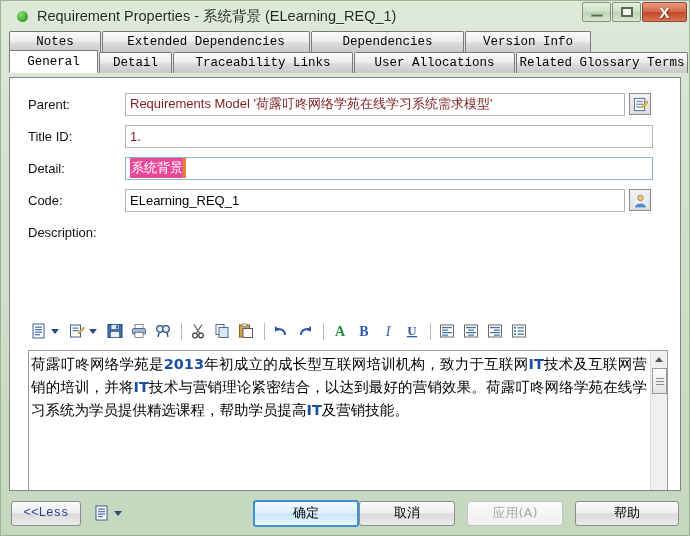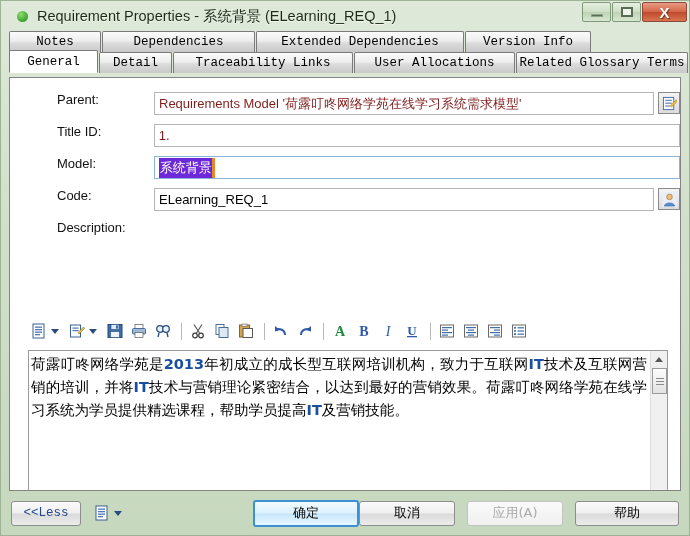--- a/index.html
+++ b/index.html
@@ -98,40 +98,40 @@
     background: #ffffff;
     border: 1px solid #848484;
     border-top: 1px solid #848484;
     position: relative;
     overflow: hidden;
   }
 
   .field-row {
     position: absolute; left: 0; right: 0;
     height: 24px;
-    display: flex; align-items: flex-start; margin-left: 29px;
+    display: flex; align-items: center;
   }
   .field-label {
     width: 115px; padding-left: 18px;
     font-size: 13px; color: #111;
     font-family: "Liberation Sans", sans-serif;
   }
   .txtbox {
     height: 23px;
     border: 1px solid #b5b5b5;
     background: #fff;
     display: flex; align-items: center;
     padding: 0 4px;
     font-size: 13px;
     overflow: hidden; white-space: nowrap;
   }
   .txtbox.disabled { color: #7f1d1d; background:#fff; }
   .txtbox.focused { border: 1px solid #8cb4d8; }
   .selected-text {
-    background: #6d28d9; color: #fff;
+    background: #ec4899; color: #fff;
     padding: 1px 0px 1px 1px;
     border-right: 3px solid #e08a2c;
   }
   .sidebtn {
     width: 22px; height: 22px;
     border: 1px solid #8a8a8a;
     background: linear-gradient(180deg,#f4f4f4,#dcdcdc);
     display:flex; align-items:center; justify-content:center;
     margin-left: 4px;
   }
@@ -234,25 +234,25 @@
         <span class="close-glyph">X</span>
       </div>
     </div>
   </div>
 
   <div id="tabarea">
     <div class="tabrow row1">
       <div class="tab" style="width:92px">
           <span>Notes</span>
         </div>
+      <div class="tab" style="width:208px">
+          <span>Extended Dependencies</span>
+        </div>
       <div class="tab" style="width:153px">
           <span>Dependencies</span>
-        </div>
-      <div class="tab" style="width:208px">
-          <span>Extended Dependencies</span>
         </div>
       <div class="tab" style="width:126px">
           <span>Version Info</span>
         </div>
     </div>
     <div class="tabrow row2">
       <div class="tab active" style="width:89px">
           <span>General</span>
         </div>
       <div class="tab" style="width:73px">
@@ -289,21 +289,21 @@
     </div>
 
     <div class="field-row" style="top:46px">
       <div class="field-label">Title ID:</div>
       <div class="txtbox disabled" style="width:528px">
         <span>1.</span>
       </div>
     </div>
 
     <div class="field-row" style="top:78px">
-      <div class="field-label">Model:</div>
+      <div class="field-label">Detail:</div>
       <div class="txtbox focused" style="width:528px">
         <span class="selected-text">系统背景</span>
       </div>
     </div>
 
     <div class="field-row" style="top:110px">
       <div class="field-label">Code:</div>
       <div class="txtbox" style="width:500px">
         <span>ELearning_REQ_1</span>
       </div>

